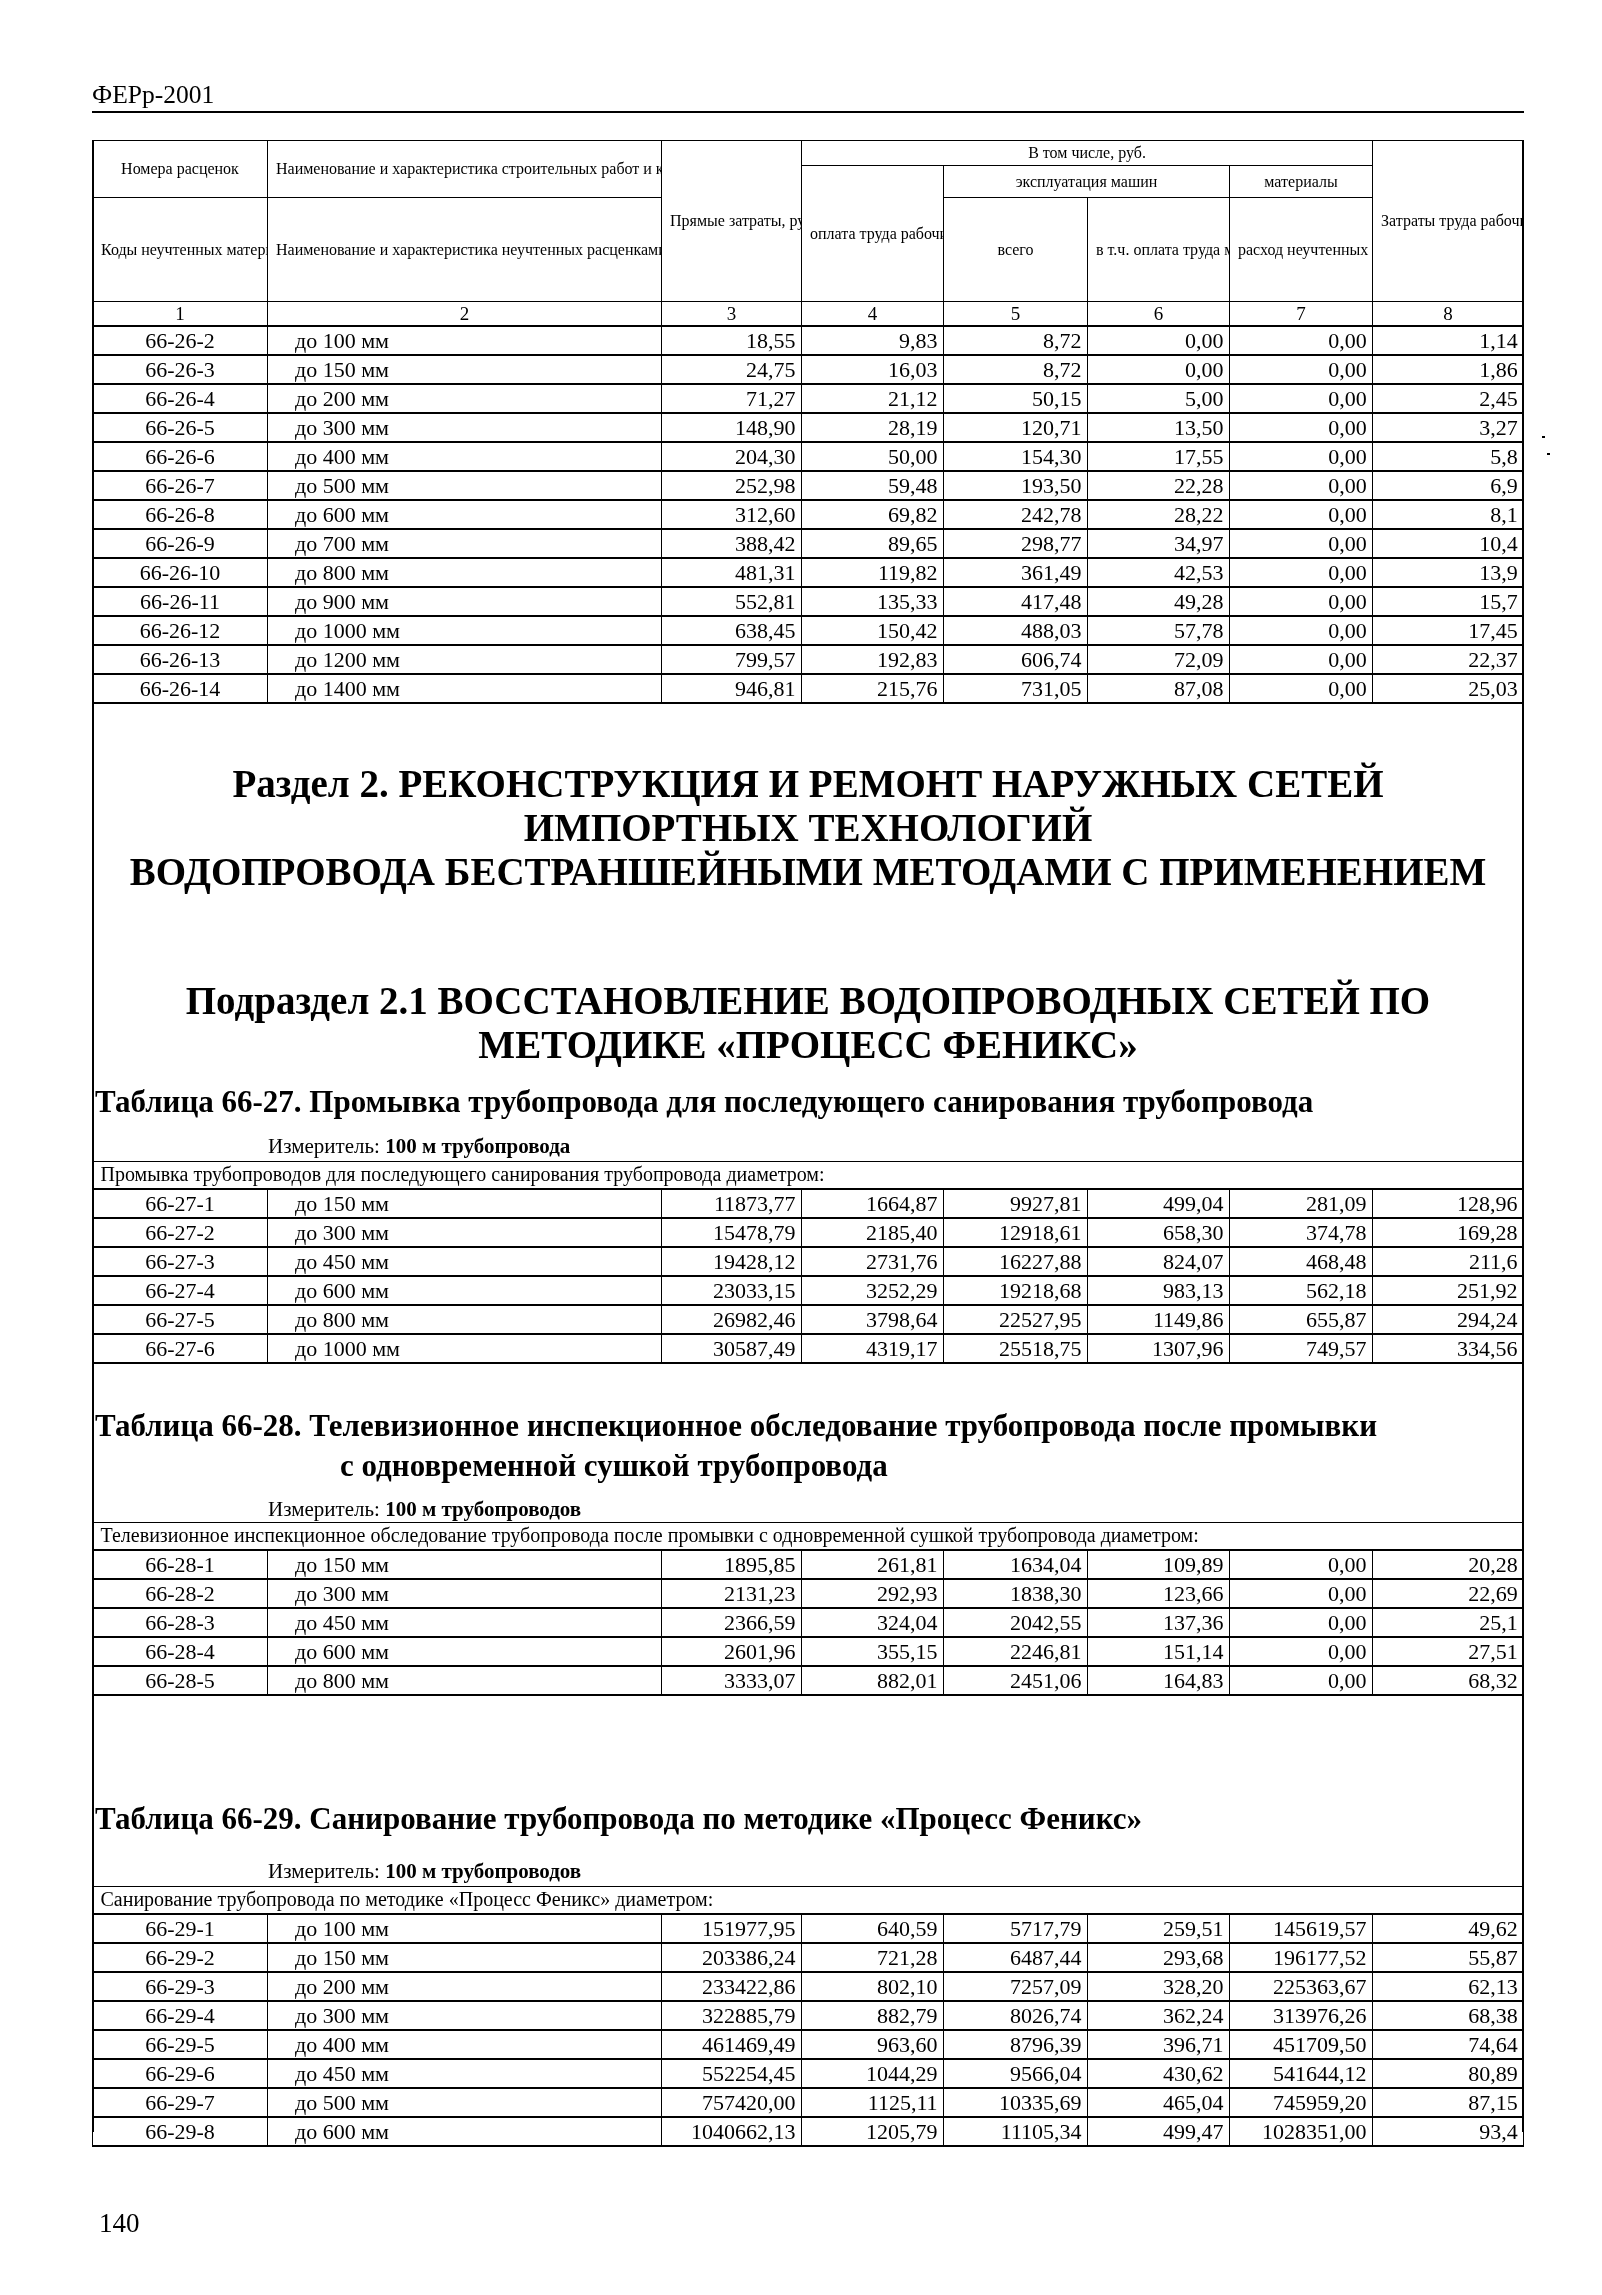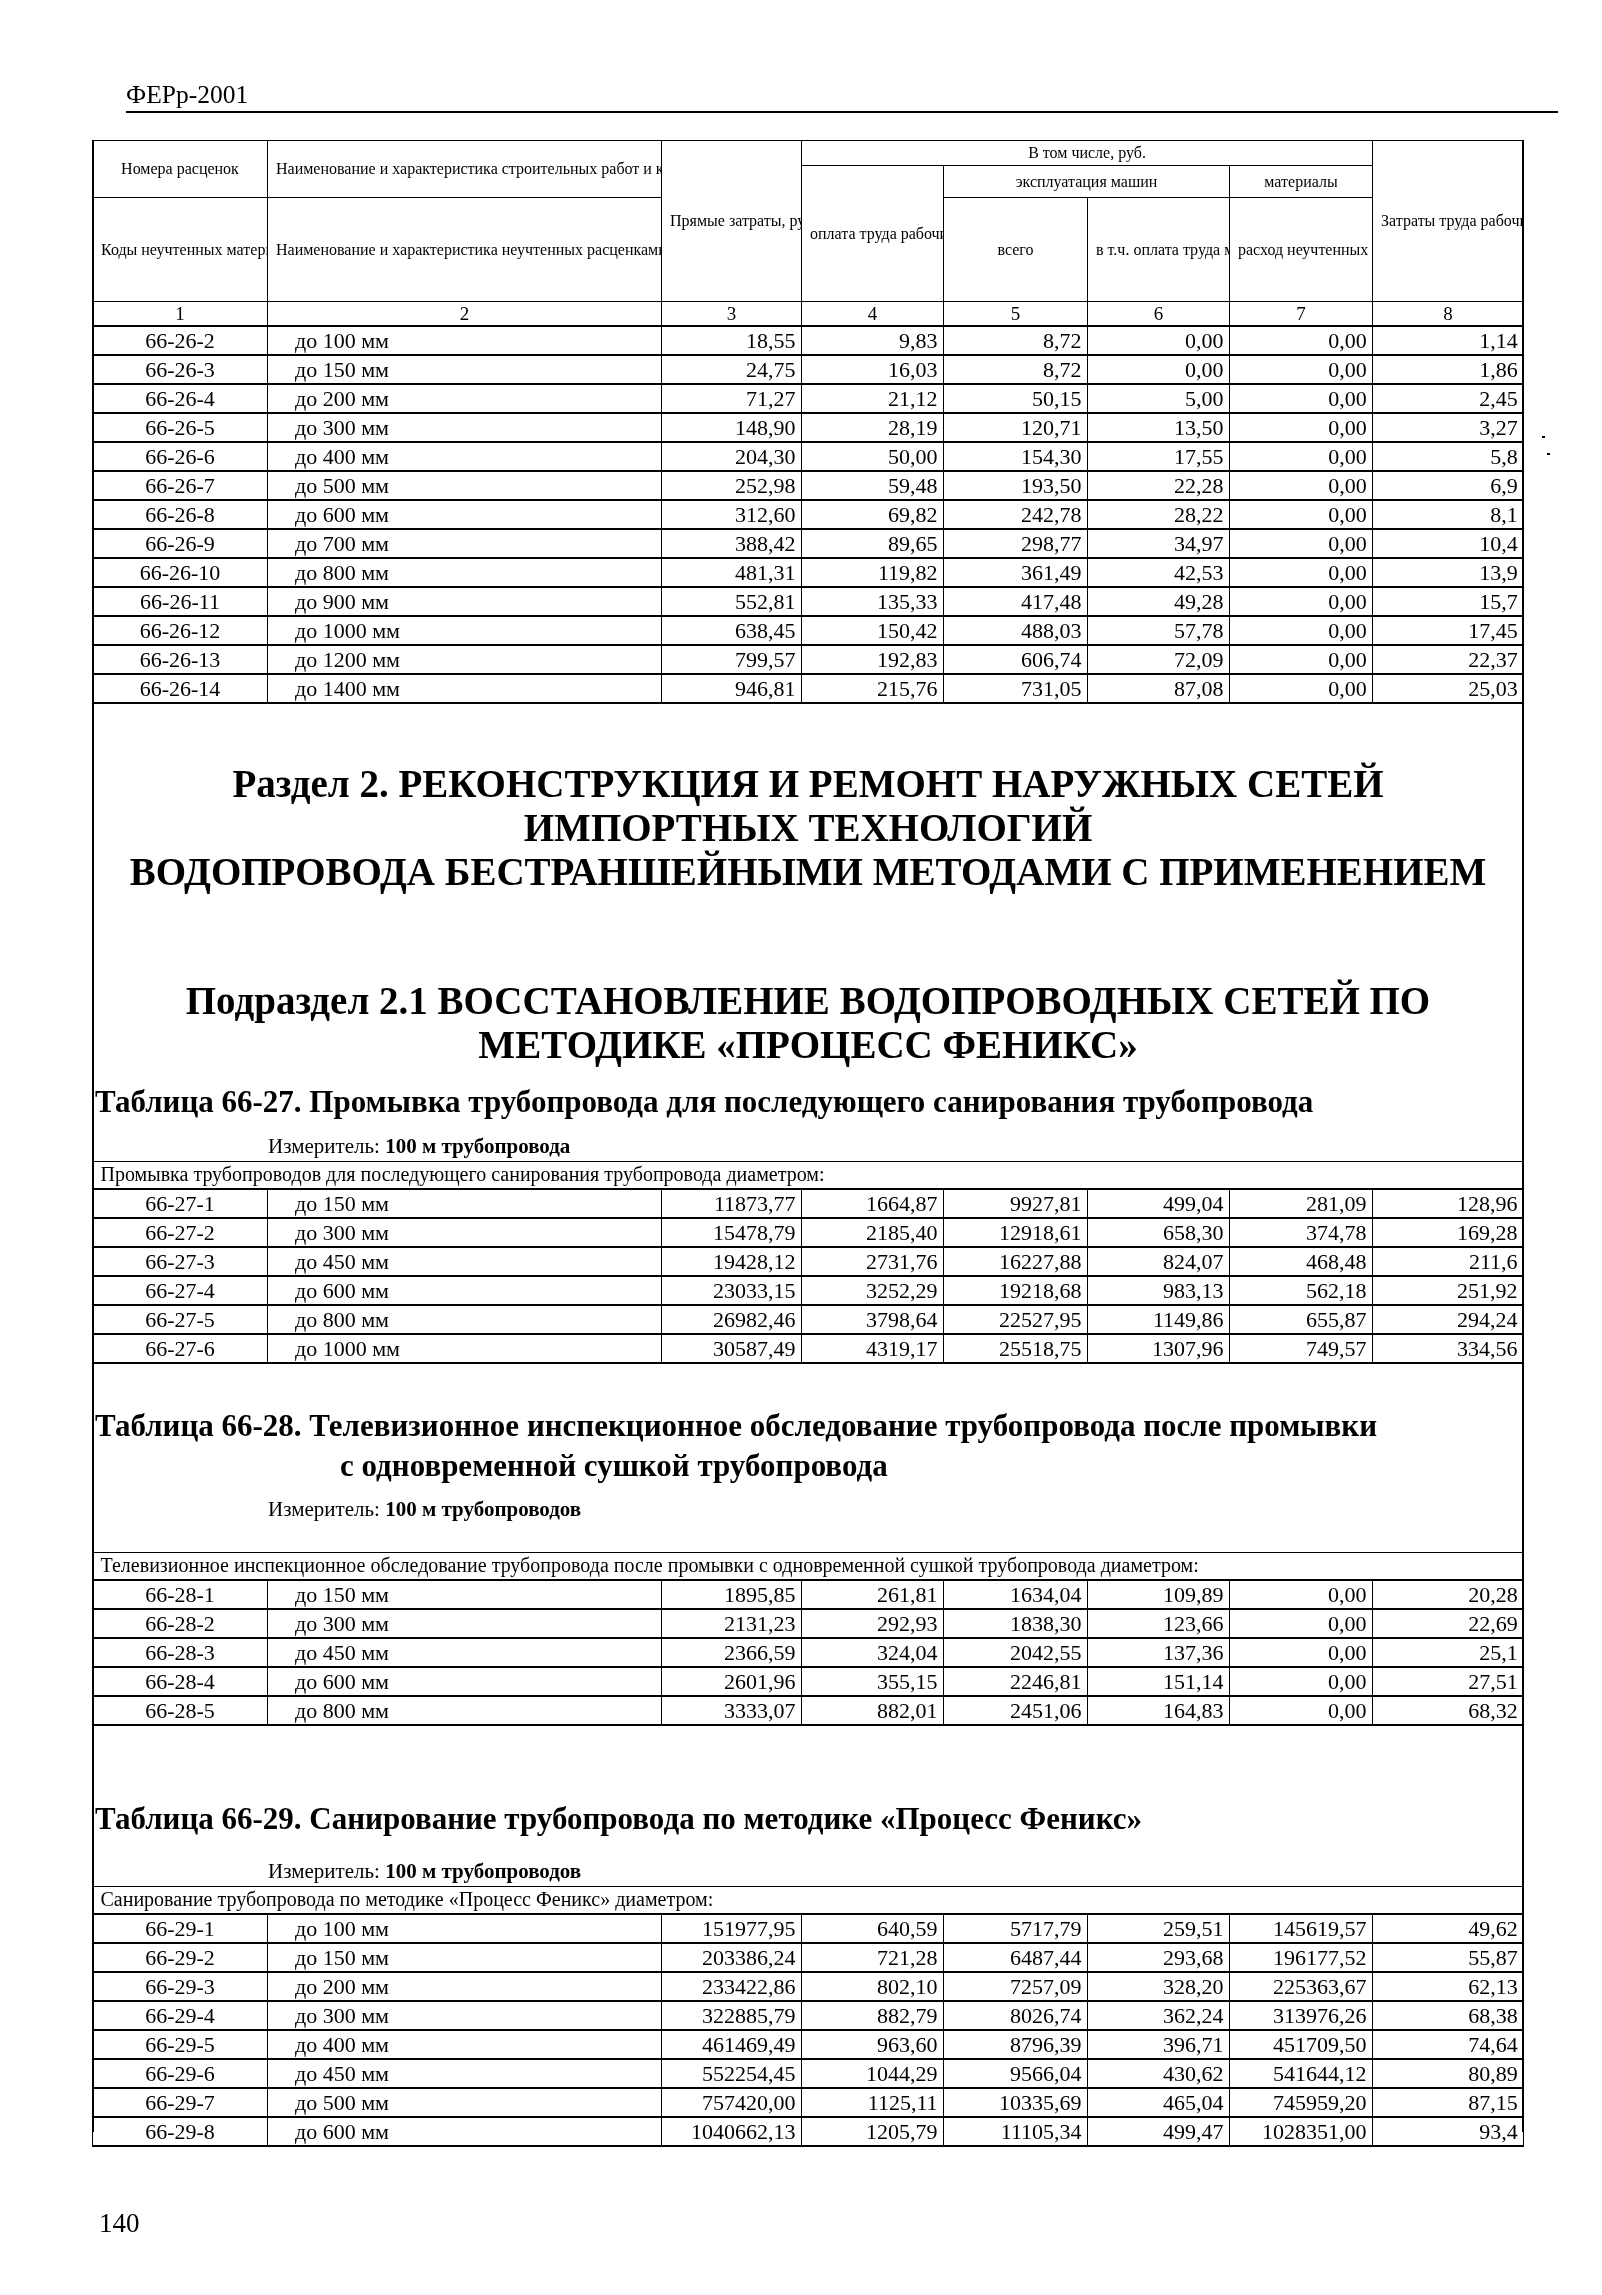--- a/index.html
+++ b/index.html
@@ -4,21 +4,20 @@
 <style>
   html, body { margin: 0; padding: 0; background: #ffffff; }
   body {
     width: 1603px; height: 2295px; position: relative; overflow: hidden;
     font-family: "Liberation Serif", "DejaVu Serif", serif; color: #000;
   }
   .page-header {
     position: absolute; left: 92px; top: 79px; width: 1432px;
     font-size: 25.5px; line-height: 31px; border-bottom: 2.7px solid #000;
     padding-bottom: 1.3px;
-    margin-left: 34px;
   }
   .frame {
     position: absolute; left: 92px; top: 140px; width: 1432px; height: 1992px;
     border-left: 2px solid #000; border-right: 2px solid #000; box-sizing: border-box;
   }
   table.grid {
     position: absolute; left: 92px; border-collapse: collapse; table-layout: fixed;
     width: 1432px;
   }
   table.grid td, table.grid th {
@@ -337,21 +336,21 @@
 </table>
 
 <div class="table-title" style="top:1406px;">
   <span>Таблица 66-28. Телевизионное инспекционное обследование трубопровода после промывки</span>
   <span class="cont">с одновременной сушкой трубопровода</span>
 </div>
 <div class="measure" style="top:1497px;">
   <span>Измеритель:</span>
   <b>100 м трубопроводов</b>
 </div>
-<table class="grid" style="top:1522px;margin-top:30px;">
+<table class="grid" style="top:1522px;">
   <colgroup>
     <col class="col1">
       <col class="col2">
       <col class="col3">
       <col class="col4">
     <col class="col5">
       <col class="col6">
       <col class="col7">
       <col class="col8">
   </colgroup>

